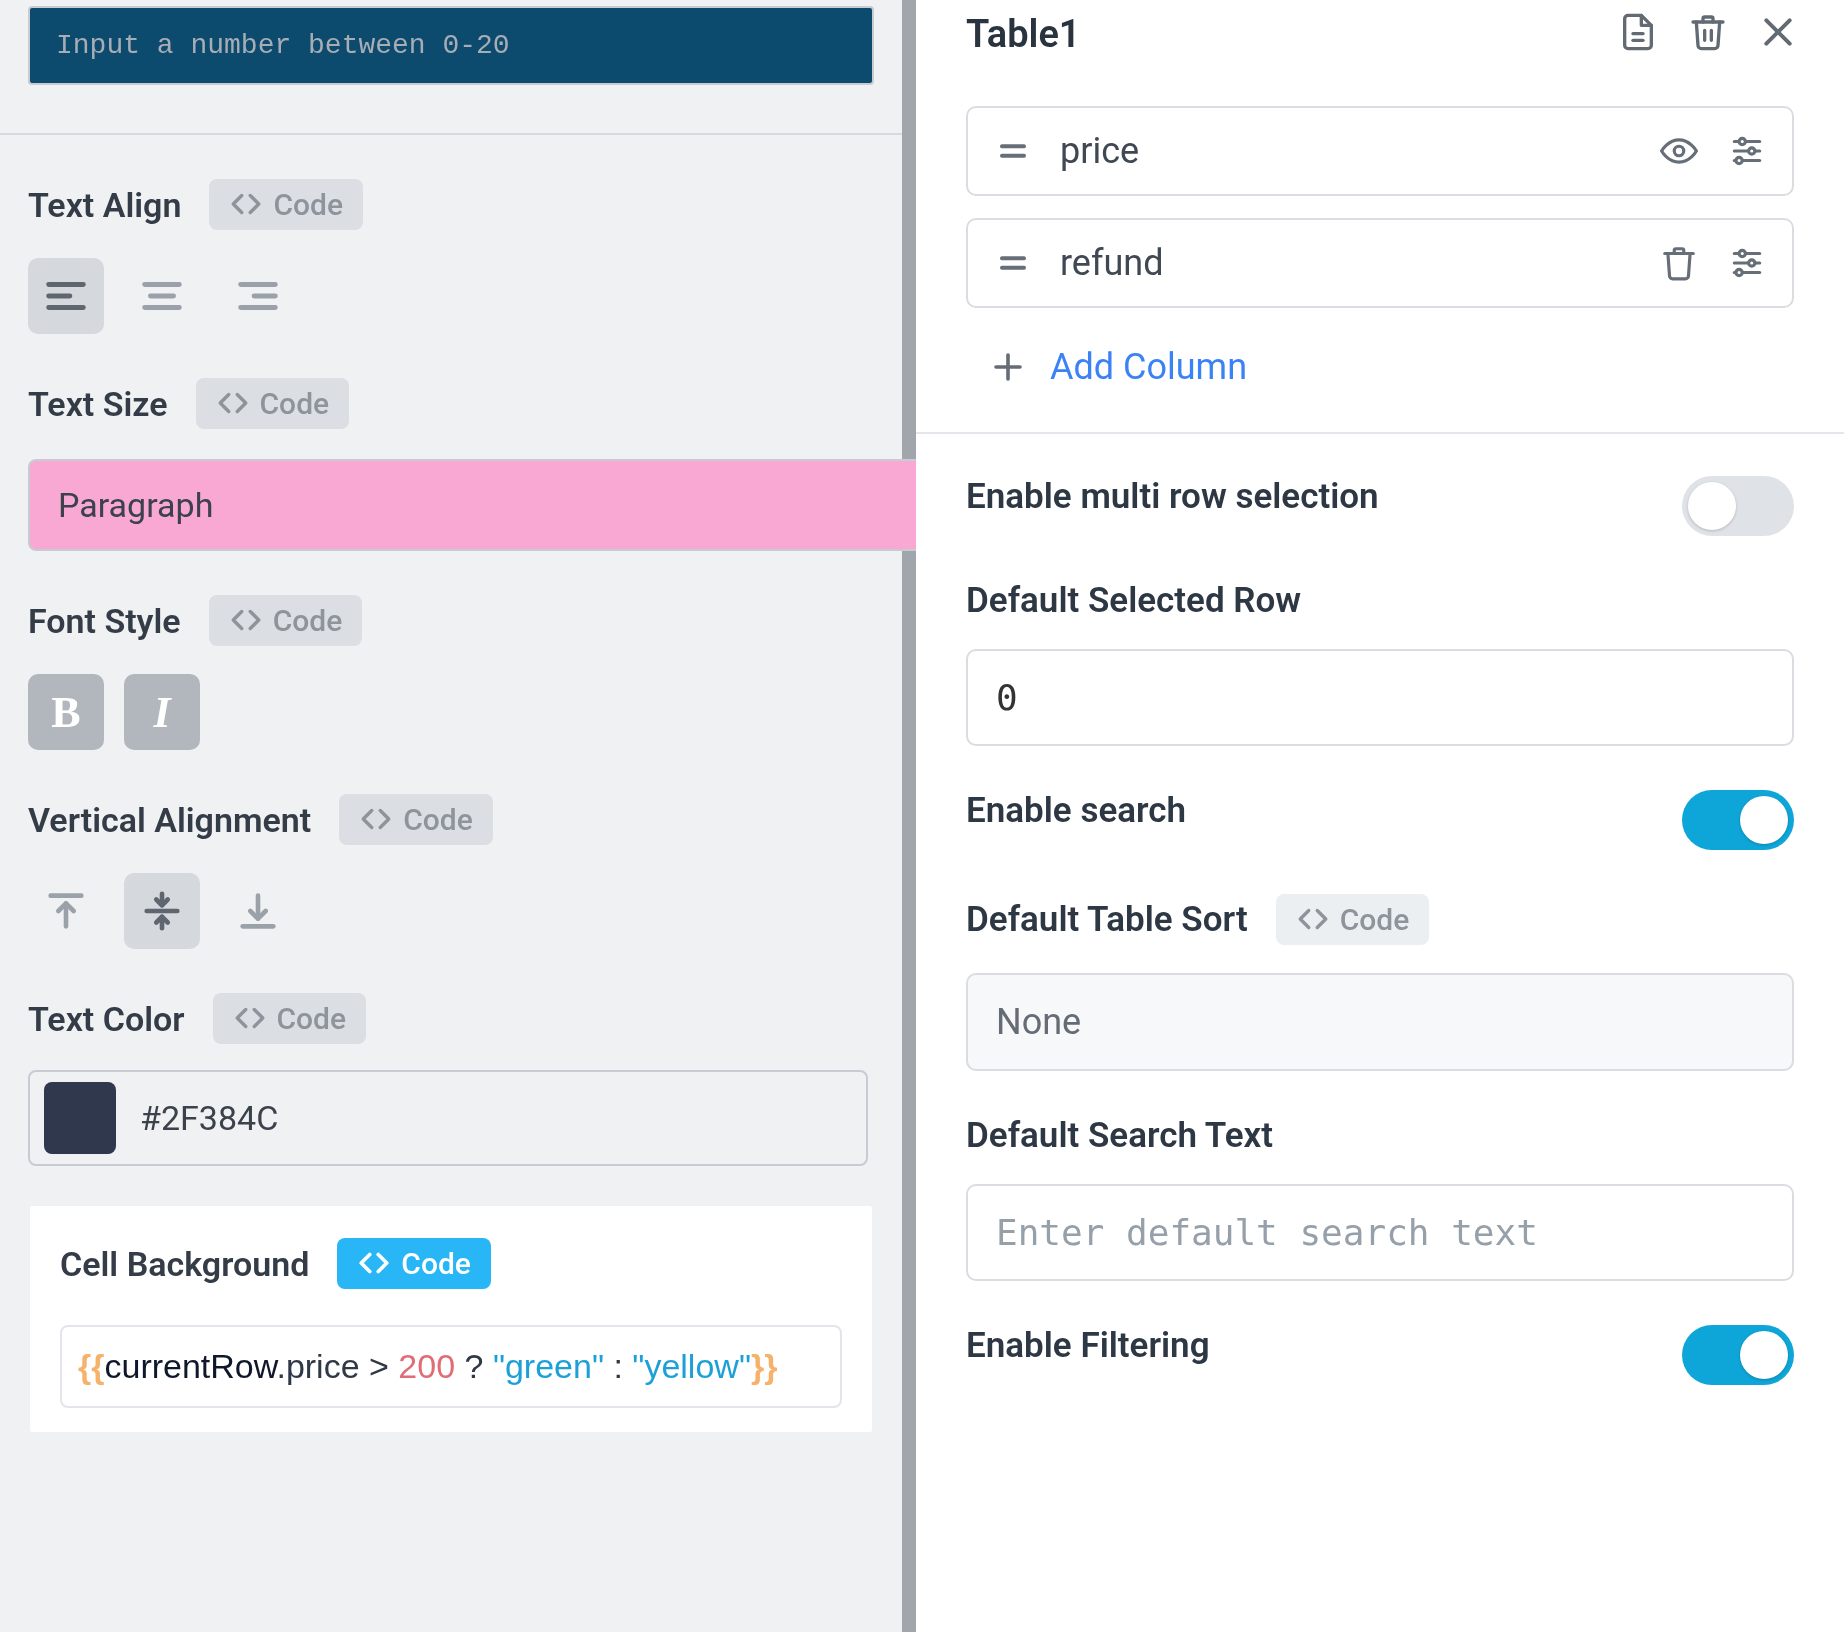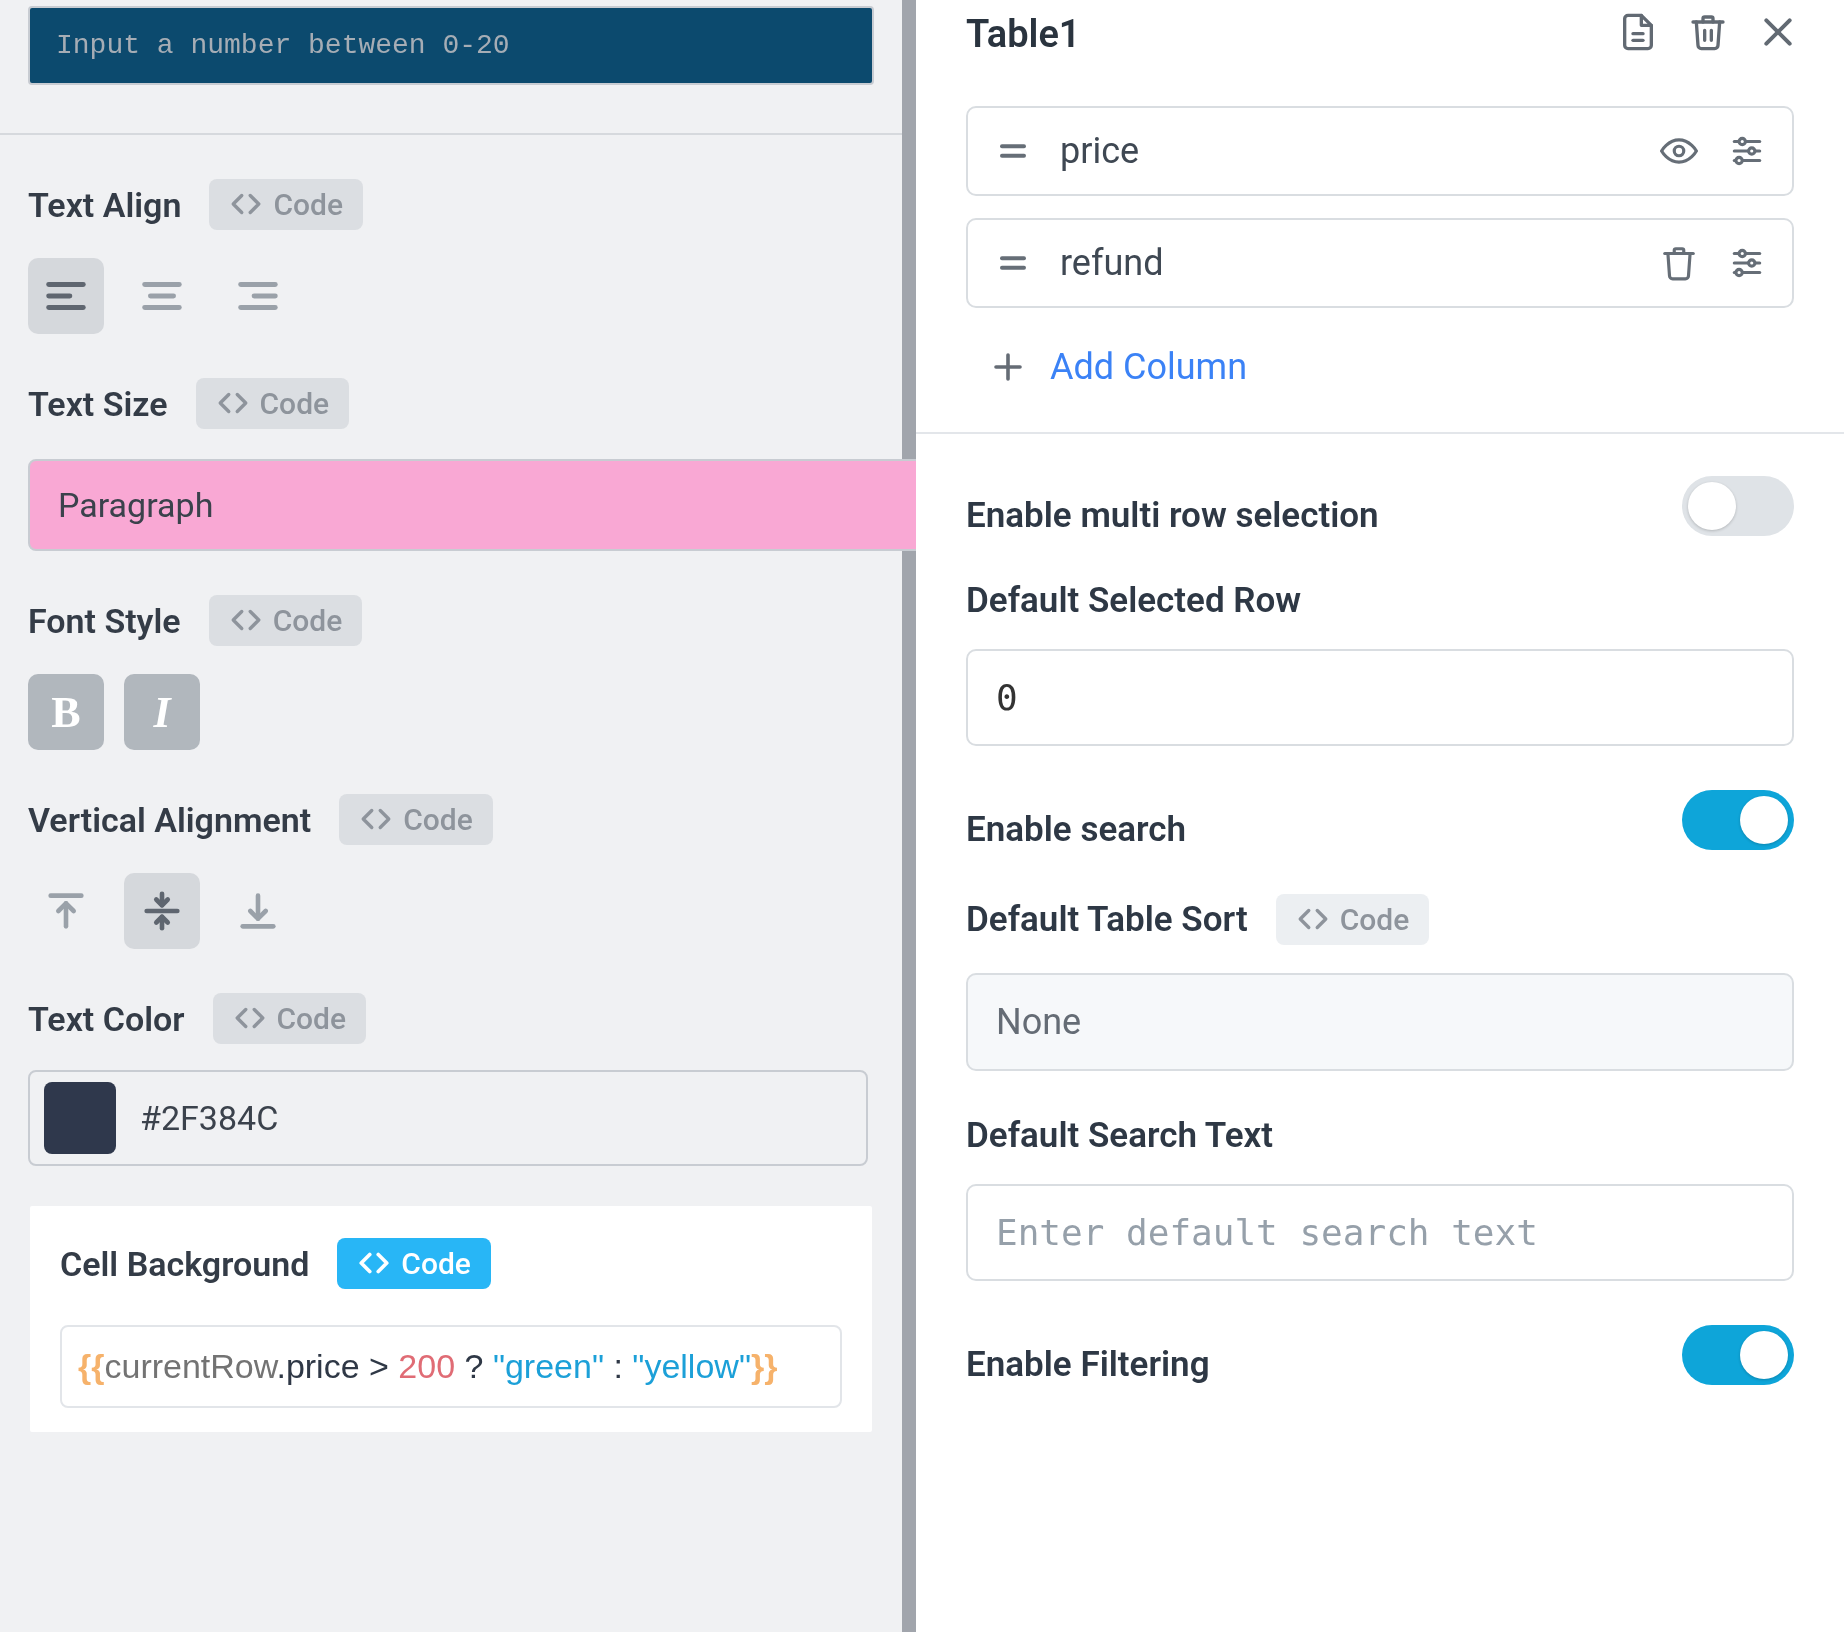--- a/index.html
+++ b/index.html
@@ -115,21 +115,21 @@
     width: 100%;
     border: 2px solid #e2e5e9;
     border-radius: 8px;
     padding: 20px 16px;
     font-size: 34px;
     font-family: -apple-system, BlinkMacSystemFont, sans-serif;
     white-space: nowrap;
     overflow: hidden;
   }
   .tok-br { color: #f6b26b; font-weight: 700; }
-  .tok-id { color: #737373; }
+  .tok-id { color: #0f172a; }
   .tok-pl { color: #2f3846; }
   .tok-nu { color: #e06c75; }
   .tok-st { color: #1ca0d8; }
 
   
   .right-pane {
     flex: 1;
     height: 100%;
     background: #fff;
     position: relative;
@@ -168,21 +168,21 @@
     font-size: 36px;
     color: #3b82f6;
     padding: 38px 10px 44px 24px;
   }
   .add-col svg { width: 36px; height: 36px; }
 
   .right-divider { height: 2px; background: #e3e6ea; margin: 0 -50px 42px -50px; }
 
   .setting-row {
     display: flex;
-    align-items: flex-end;
+    align-items: flex-start;
     justify-content: space-between;
     margin-top: 44px;
   }
   .setting-label { font-size: 35px; font-weight: 600; color: #2e3845; }
 
   .toggle {
     width: 112px; height: 60px; border-radius: 60px;
     position: relative;
   }
   .toggle .knob {

